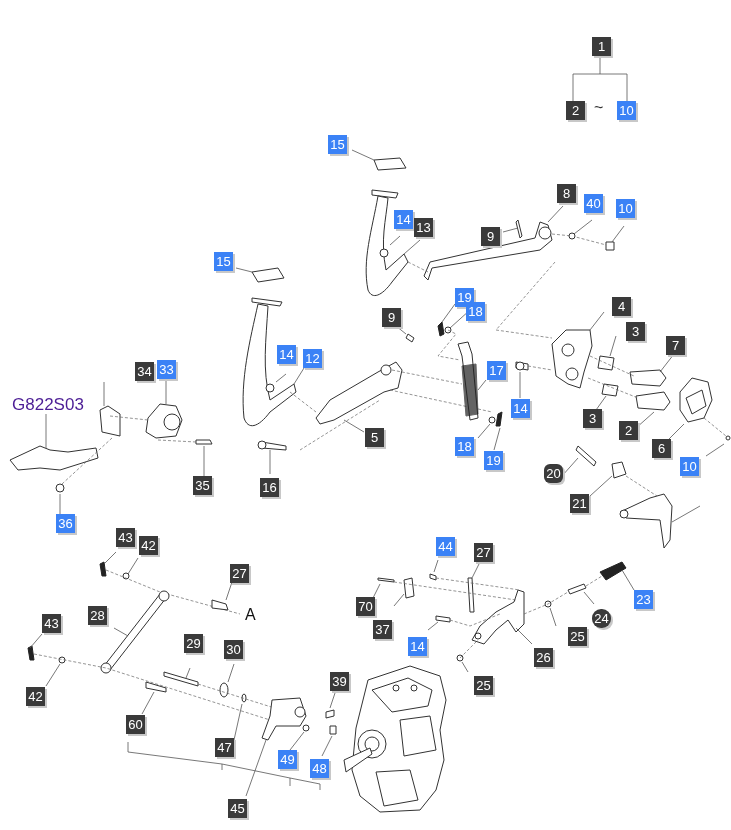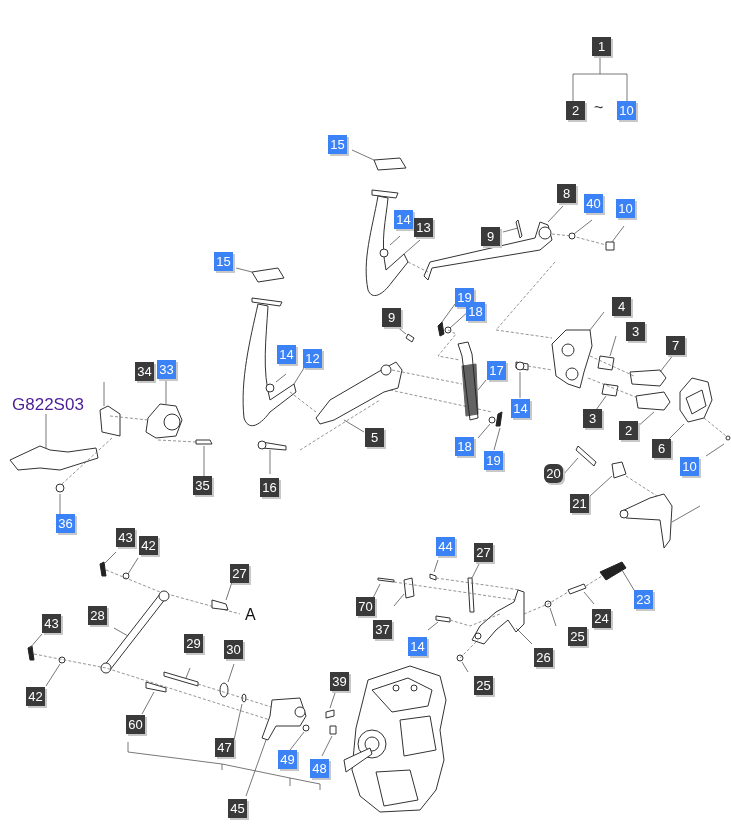--- a/index.html
+++ b/index.html
@@ -280,21 +280,21 @@
 <div class="callout dark" style="left:570px; top:494px;">21</div>
 <div class="callout dark" style="left:700px; top:495px;margin-left:32px;">22</div>
 <div class="callout dark" style="left:116px; top:528px;">43</div>
 <div class="callout dark" style="left:139px; top:536px;">42</div>
 <div class="callout dark" style="left:230px; top:564px;">27</div>
 <div class="callout cyan" style="left:436px; top:537px;">44</div>
 <div class="callout dark" style="left:474px; top:543px;">27</div>
 <div class="callout cyan" style="left:634px; top:590px;">23</div>
 <div class="callout dark" style="left:356px; top:597px;">70</div>
 <div class="callout dark" style="left:373px; top:620px;">37</div>
-<div class="callout dark" style="left:592px; top:609px;">24</div>
+<div class="callout dark" style="left:592px; top:609px;border-radius:9px;">24</div>
 <div class="callout dark" style="left:88px;  top:606px;">28</div>
 <div class="callout cyan" style="left:408px; top:637px;">14</div>
 <div class="callout dark" style="left:568px; top:627px;">25</div>
 <div class="callout dark" style="left:534px; top:648px;">26</div>
 <div class="callout dark" style="left:42px;  top:614px;">43</div>
 <div class="callout dark" style="left:184px; top:634px;">29</div>
 <div class="callout dark" style="left:224px; top:640px;">30</div>
 <div class="callout dark" style="left:474px; top:676px;">25</div>
 <div class="callout dark" style="left:26px;  top:687px;">42</div>
 <div class="callout dark" style="left:330px; top:672px;">39</div>

